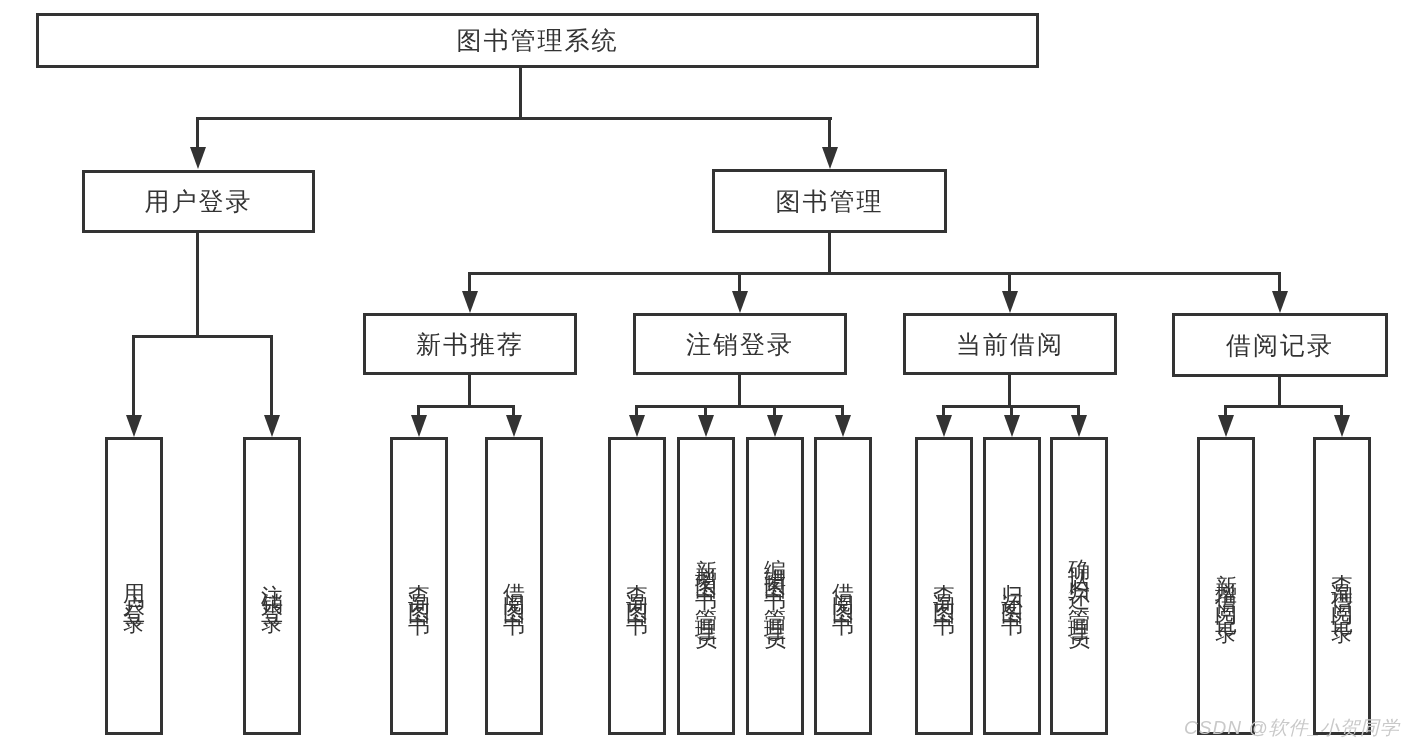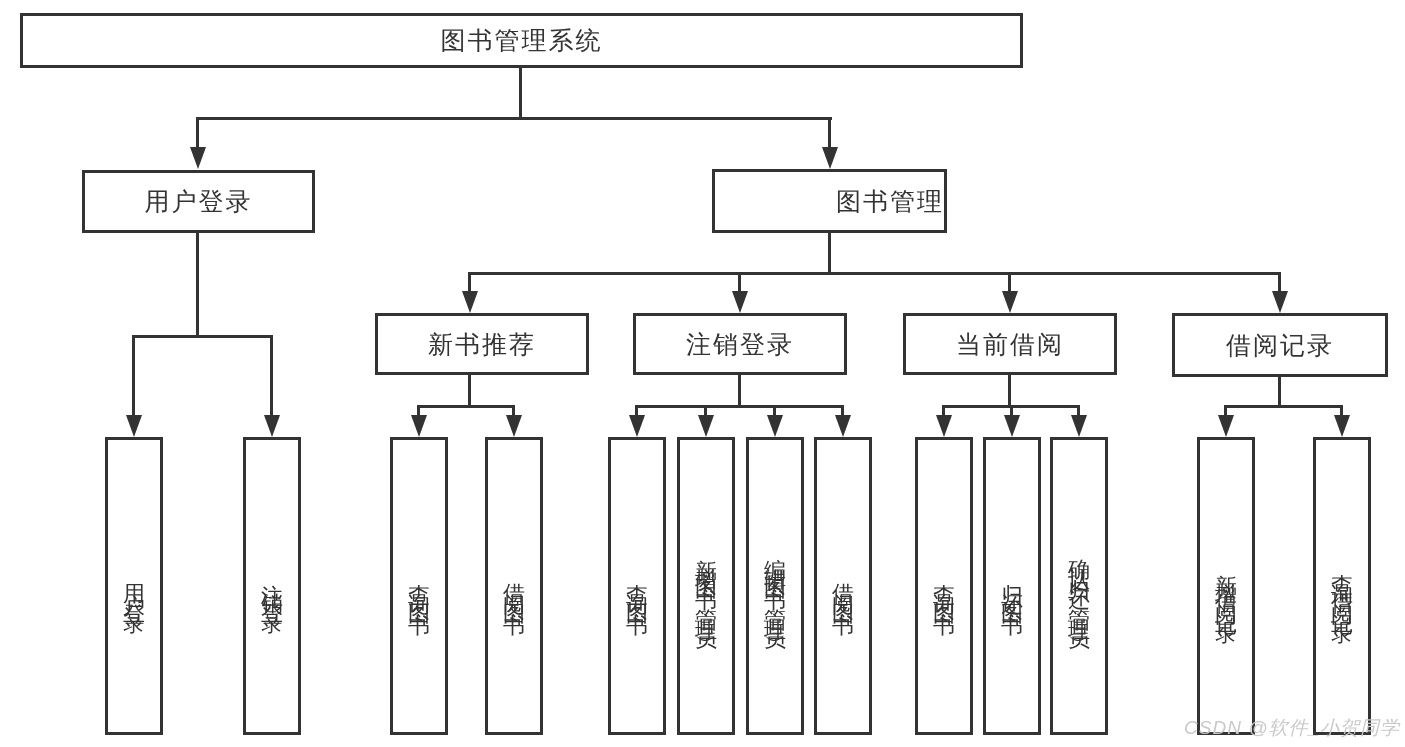--- a/index.html
+++ b/index.html
@@ -68,35 +68,35 @@
     z-index:3;
     white-space:nowrap;
     font-style:italic;
   }
 </style>
 </head>
 <body>
 
 <div id="stage">
 
-  <div class="box" style="left:20px; top:13px; width:1003px; height:55px;">
+  <div class="box" style="left:36px; top:13px; width:1003px; height:55px;">
     <span>图书管理系统</span>
   </div>
 
   <div class="vline" style="left:519px; top:68px; height:49px;"></div>
   <div class="hline" style="left:196px; top:117px; width:636px;"></div>
   <div class="vline" style="left:196px; top:117px; height:32px;"></div>
   <div class="ahead" style="left:190px; top:147px;"></div>
   <div class="vline" style="left:828px; top:117px; height:32px;"></div>
   <div class="ahead" style="left:822px; top:147px;"></div>
 
   <div class="box" style="left:82px; top:170px; width:233px; height:63px;">
     <span>用户登录</span>
   </div>
-  <div class="box" style="left:712px; top:169px; width:235px; height:64px;justify-content:flex-end;">
+  <div class="box" style="left:712px; top:169px; width:235px; height:64px;">
     <span>图书管理</span>
   </div>
 
   <div class="vline" style="left:196px; top:233px; height:103px;"></div>
   <div class="hline" style="left:132px; top:335px; width:141px;"></div>
   <div class="vline" style="left:132px; top:335px; height:82px;"></div>
   <div class="ahead" style="left:126px; top:415px;"></div>
   <div class="vline" style="left:270px; top:335px; height:82px;"></div>
   <div class="ahead" style="left:264px; top:415px;"></div>
 
@@ -104,21 +104,21 @@
   <div class="hline" style="left:468px; top:272px; width:813px;"></div>
   <div class="vline" style="left:468px; top:272px; height:22px;"></div>
   <div class="ahead" style="left:462px; top:291px;"></div>
   <div class="vline" style="left:738px; top:272px; height:22px;"></div>
   <div class="ahead" style="left:732px; top:291px;"></div>
   <div class="vline" style="left:1008px; top:272px; height:22px;"></div>
   <div class="ahead" style="left:1002px; top:291px;"></div>
   <div class="vline" style="left:1278px; top:272px; height:22px;"></div>
   <div class="ahead" style="left:1272px; top:291px;"></div>
 
-  <div class="box" style="left:363px; top:313px; width:214px; height:62px;margin-left:12px;">
+  <div class="box" style="left:363px; top:313px; width:214px; height:62px;">
     <span>新书推荐</span>
   </div>
   <div class="box" style="left:633px; top:313px; width:214px; height:62px;">
     <span>注销登录</span>
   </div>
   <div class="box" style="left:903px; top:313px; width:214px; height:62px;">
     <span>当前借阅</span>
   </div>
   <div class="box" style="left:1172px; top:313px; width:216px; height:64px;justify-content:center;">
     <span>借阅记录</span>

